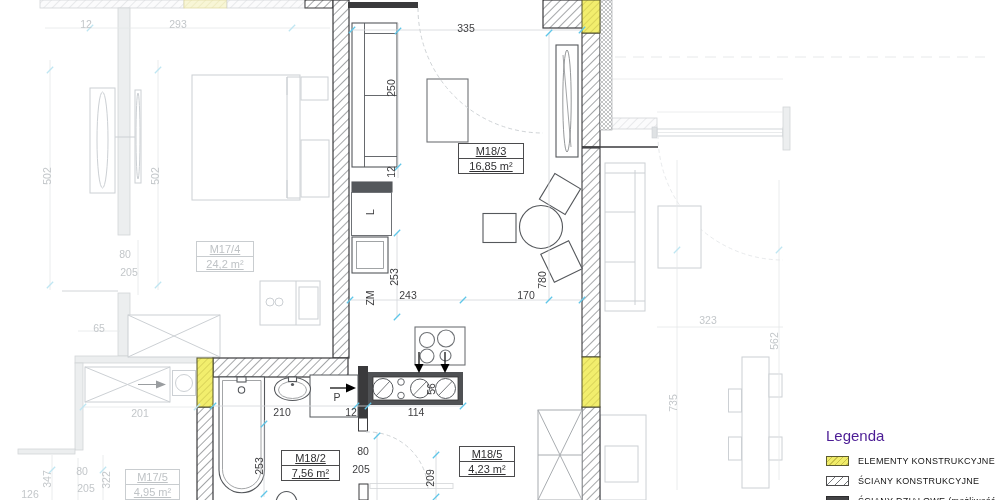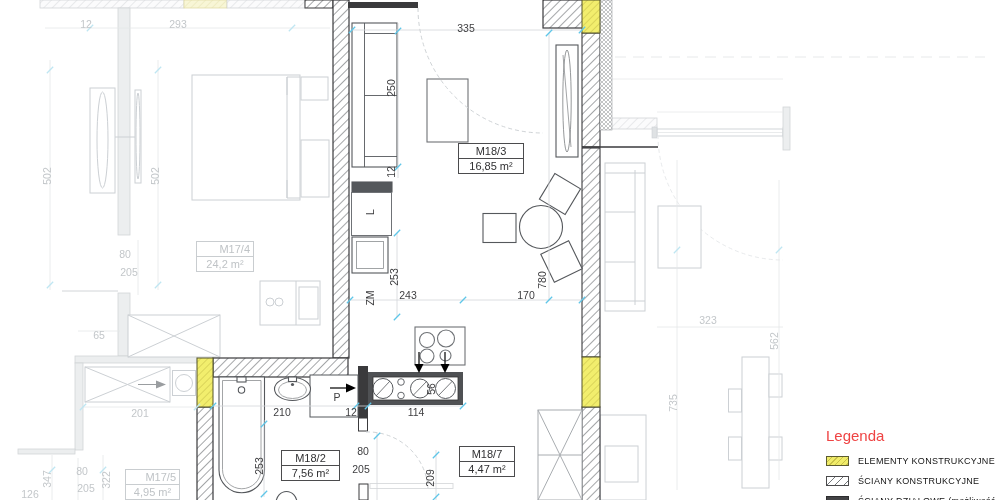--- a/index.html
+++ b/index.html
@@ -7,27 +7,27 @@
         font-family:"Liberation Sans",sans-serif;}
   .plan svg{position:absolute;left:0;top:0;}
   .dim{position:absolute;font-size:10.5px;color:#3e3e40;white-space:nowrap;
        transform:translate(-50%,-50%);z-index:5;}
   .dim.rot{transform:translate(-50%,-50%) rotate(-90deg);}
   .dim.muted{color:#c3c7ca;}
   .marker{position:absolute;font-size:10.5px;color:#3e3e40;white-space:nowrap;
           transform:translate(-50%,-50%);z-index:5;}
   .marker.rot{transform:translate(-50%,-50%) rotate(-90deg);}
   .rlabel{position:absolute;border:1px solid #4b4b4d;background:#fff;font-size:11px;
-          color:#303032;text-align:center;z-index:6;}
+          color:#303032;text-align:center;z-index:6;text-decoration:underline;}
   .rlabel .cell{padding:0 3px;line-height:14px;white-space:nowrap;}
   .rlabel .cell.top{border-bottom:1px solid #4b4b4d;}
   .rlabel.muted{border-color:#c9cdd0;color:#bfc3c6;}
-  .rlabel.muted .cell.top{border-color:#c9cdd0;text-align:right;}
+  .rlabel.muted .cell.top{border-color:#c9cdd0;}
   .legend{position:absolute;left:826px;top:427px;z-index:7;}
-  .legend-title{font-size:15px;color:#ef4444;margin:0 0 12px 0;}
+  .legend-title{font-size:15px;color:#4c1d95;margin:0 0 12px 0;}
   .legend-row{display:flex;align-items:center;height:10px;margin-bottom:10px;text-align:right;}
   .sw{width:21px;height:8px;margin-right:9px;flex:0 0 auto;}
   .sw-yellow{background:repeating-linear-gradient(135deg,#f0ec6a 0 3px,#c9c149 3px 4px);
              border:1px solid #5c5c30;}
   .sw-hatch{background:repeating-linear-gradient(135deg,#ffffff 0 5px,#73777a 5px 6px);
             border:1px solid #4a4a4c;}
   .sw-solid{background:#434345;border:1px solid #2c2c2e;}
   .legend-label{font-size:9px;letter-spacing:.3px;color:#141414;white-space:nowrap;}
 </style>
 </head>
@@ -306,21 +306,21 @@
   <div class="dim" style="left:363px;top:451px">80</div>
   <div class="dim" style="left:361px;top:469px">205</div>
   <div class="dim rot" style="left:430px;top:478px">209</div>
 
   <div class="dim muted" style="left:86px;top:24px">12</div>
   <div class="dim muted" style="left:178px;top:24px">293</div>
   <div class="dim muted rot" style="left:47px;top:176px">502</div>
   <div class="dim muted rot" style="left:155px;top:176px">502</div>
   <div class="dim muted" style="left:125px;top:254px">80</div>
   <div class="dim muted" style="left:129px;top:272px">205</div>
-  <div class="dim muted" style="left:99px;top:335px">65</div>
+  <div class="dim muted" style="left:99px;top:328px">65</div>
   <div class="dim muted" style="left:140px;top:413px">201</div>
   <div class="dim muted rot" style="left:47px;top:479px">347</div>
   <div class="dim muted" style="left:30px;top:494px">126</div>
   <div class="dim muted" style="left:82px;top:471px">80</div>
   <div class="dim muted" style="left:86px;top:488px">205</div>
   <div class="dim muted rot" style="left:106px;top:480px">322</div>
   <div class="dim muted" style="left:708px;top:320px">323</div>
   <div class="dim muted rot" style="left:774px;top:341px">562</div>
   <div class="dim muted rot" style="left:673px;top:403px">735</div>
 
@@ -338,22 +338,22 @@
   </div>
   <div class="rlabel muted" style="left:125px;top:469px;width:53px">
     <div class="cell top">M17/5</div>
     <div class="cell">4,95 m²</div>
   </div>
   <div class="rlabel" style="left:281px;top:450px;width:57px">
     <div class="cell top">M18/2</div>
     <div class="cell">7,56 m²</div>
   </div>
   <div class="rlabel" style="left:459px;top:446px;width:54px">
-    <div class="cell top">M18/7</div>
-    <div class="cell">4,47 m²</div>
+    <div class="cell top">M18/5</div>
+    <div class="cell">4,23 m²</div>
   </div>
 
   <div class="legend">
     <div class="legend-title">Legenda</div>
     <div class="legend-row">
       <span class="sw sw-yellow"></span>
       <span class="legend-label">ELEMENTY KONSTRUKCYJNE</span>
     </div>
     <div class="legend-row">
       <span class="sw sw-hatch"></span>

